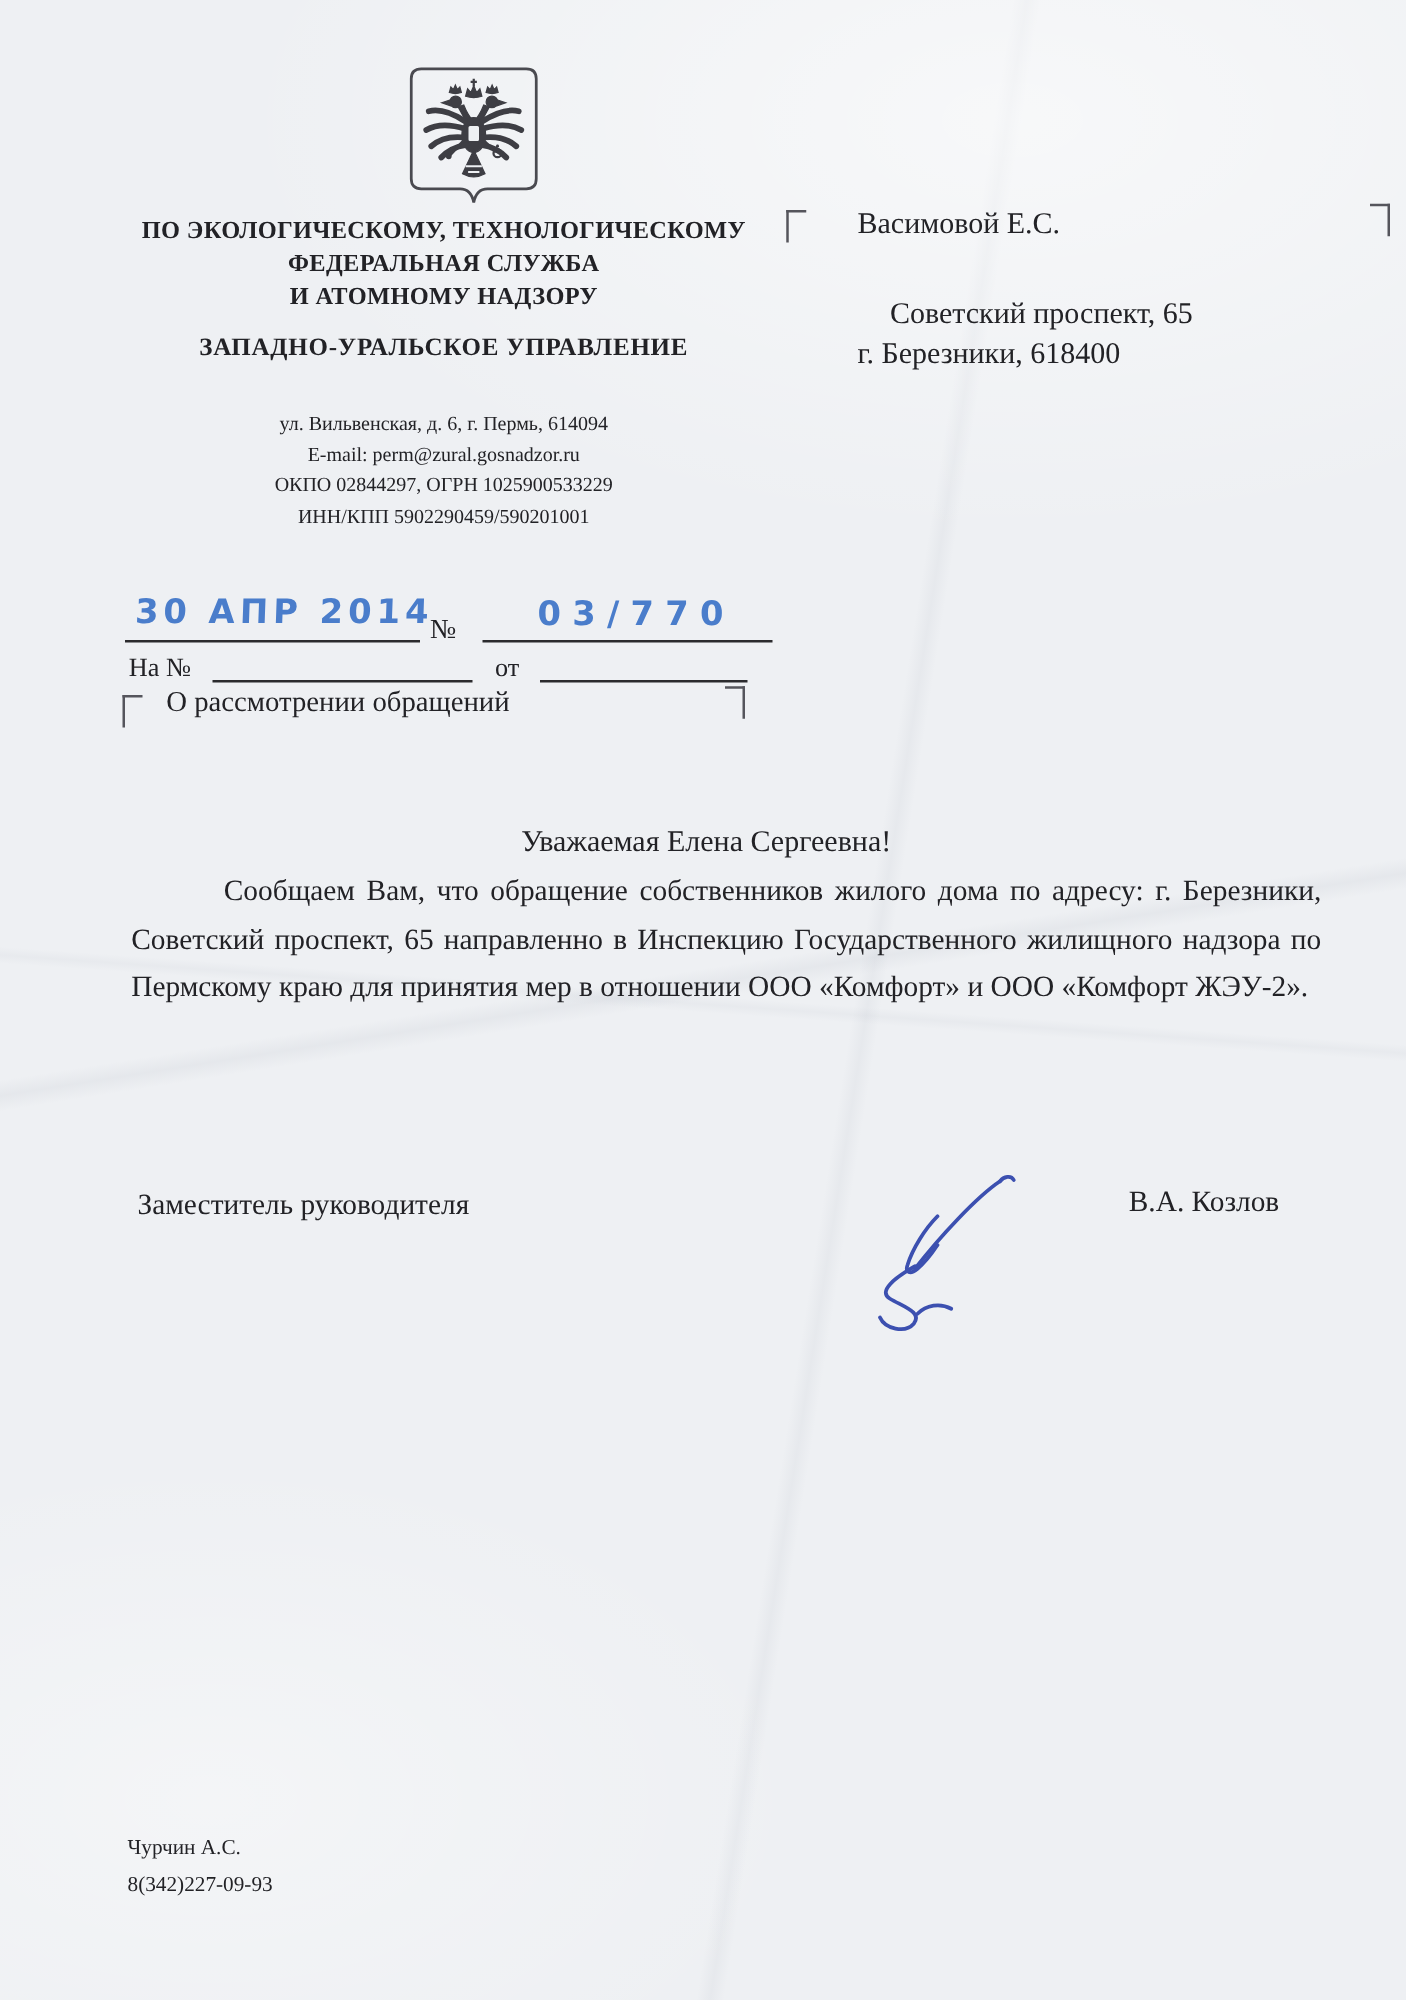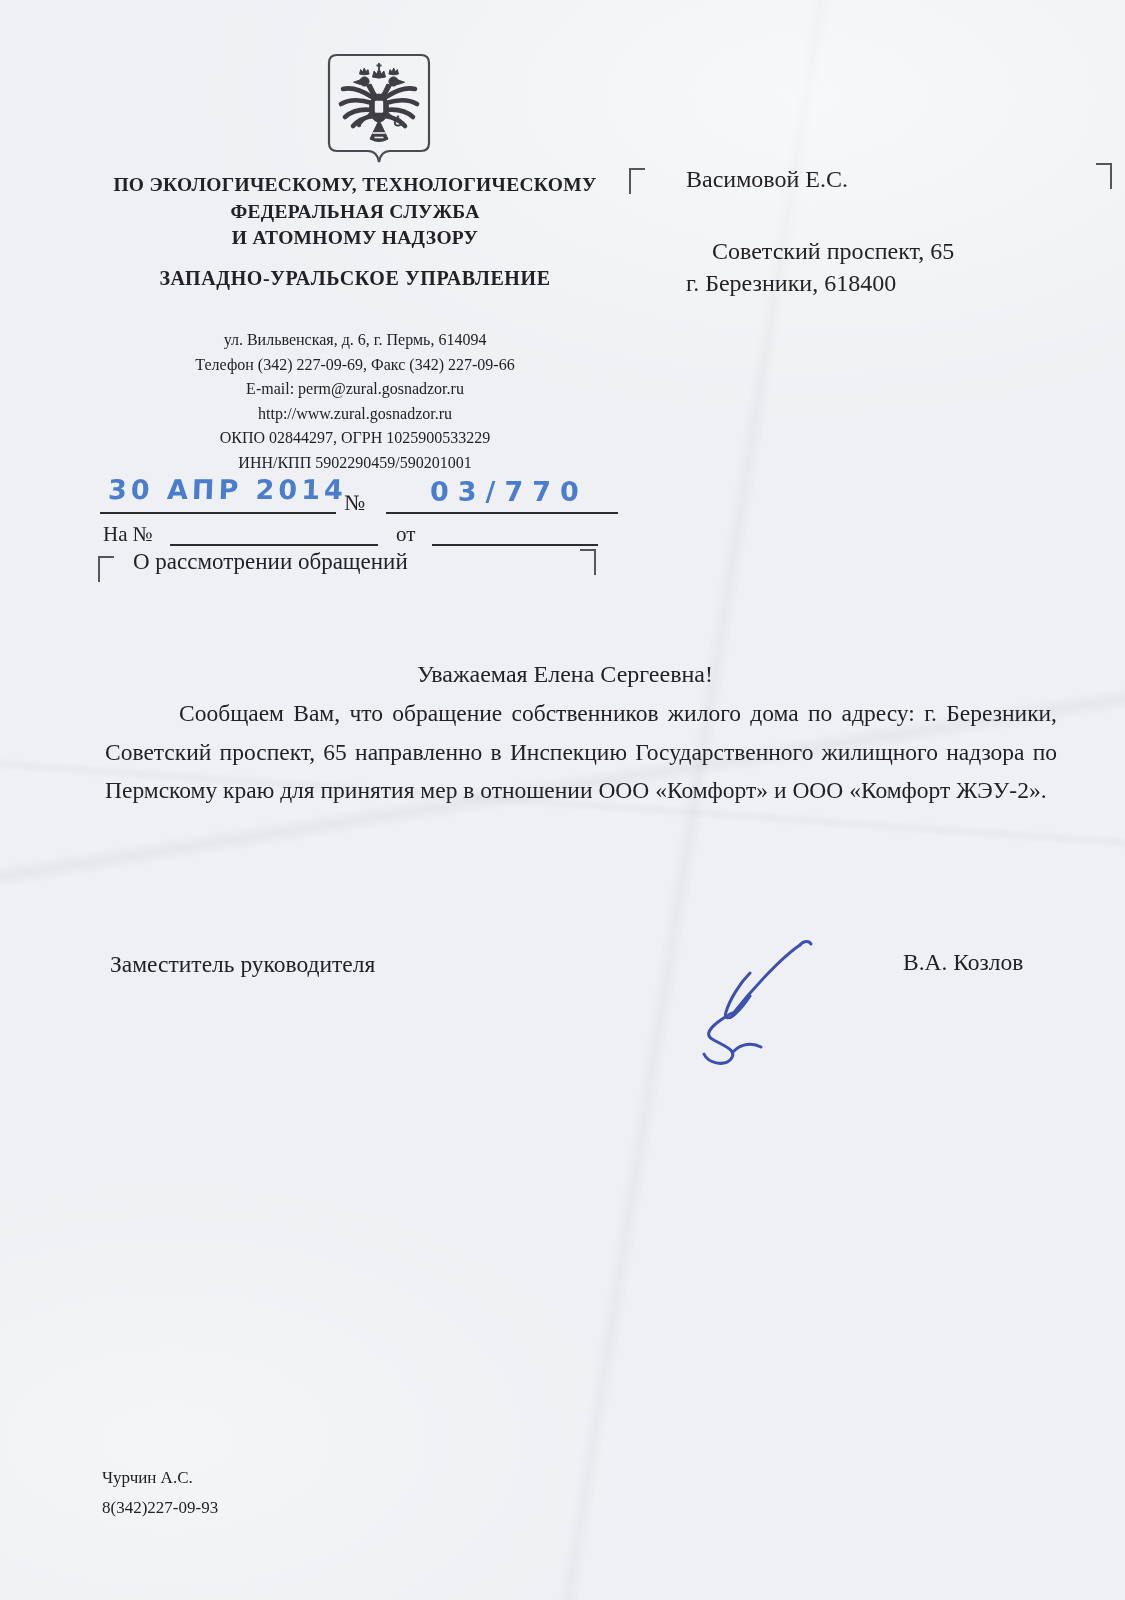--- a/index.html
+++ b/index.html
@@ -129,23 +129,21 @@
 
   <div class="abs org-block">
     <div class="org-line">ПО ЭКОЛОГИЧЕСКОМУ, ТЕХНОЛОГИЧЕСКОМУ</div>
     <div class="org-line">ФЕДЕРАЛЬНАЯ СЛУЖБА</div>
     <div class="org-line">И АТОМНОМУ НАДЗОРУ</div>
     <div class="org-division">ЗАПАДНО-УРАЛЬСКОЕ УПРАВЛЕНИЕ</div>
   </div>
 
   <div class="abs contact-block">
     <div>ул. Вильвенская, д. 6, г. Пермь, 614094</div>
-    <div>Телефон (342) 227-09-69, Факс (342) 227-09-66</div>
     <div>E-mail: perm@zural.gosnadzor.ru</div>
-    <div>http://www.zural.gosnadzor.ru</div>
     <div>ОКПО 02844297, ОГРН 1025900533229</div>
     <div>ИНН/КПП  5902290459/590201001</div>
   </div>
 
   <div class="abs stamp date-stamp">30 АПР 2014</div>
   <div class="abs rule rule-date"></div>
   <div class="abs no-label">№</div>
   <div class="abs rule rule-no"></div>
   <div class="abs stamp number-stamp">03/770</div>
 

